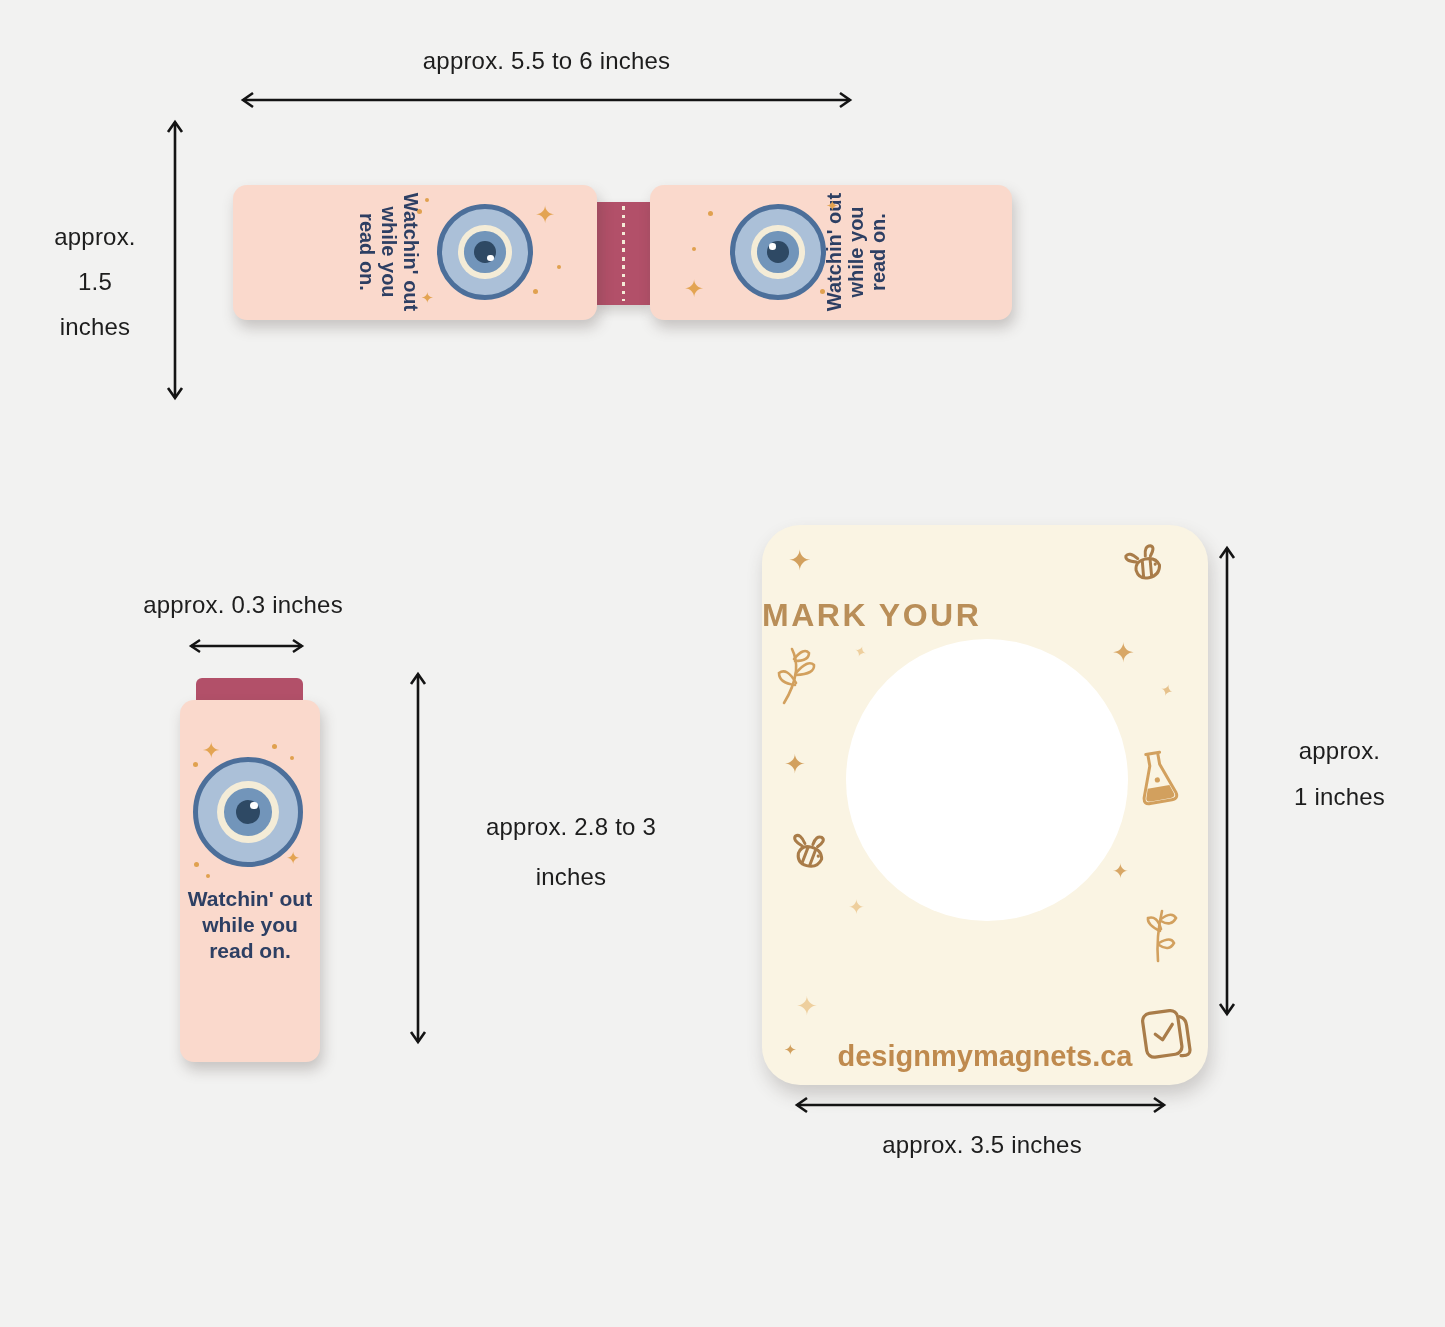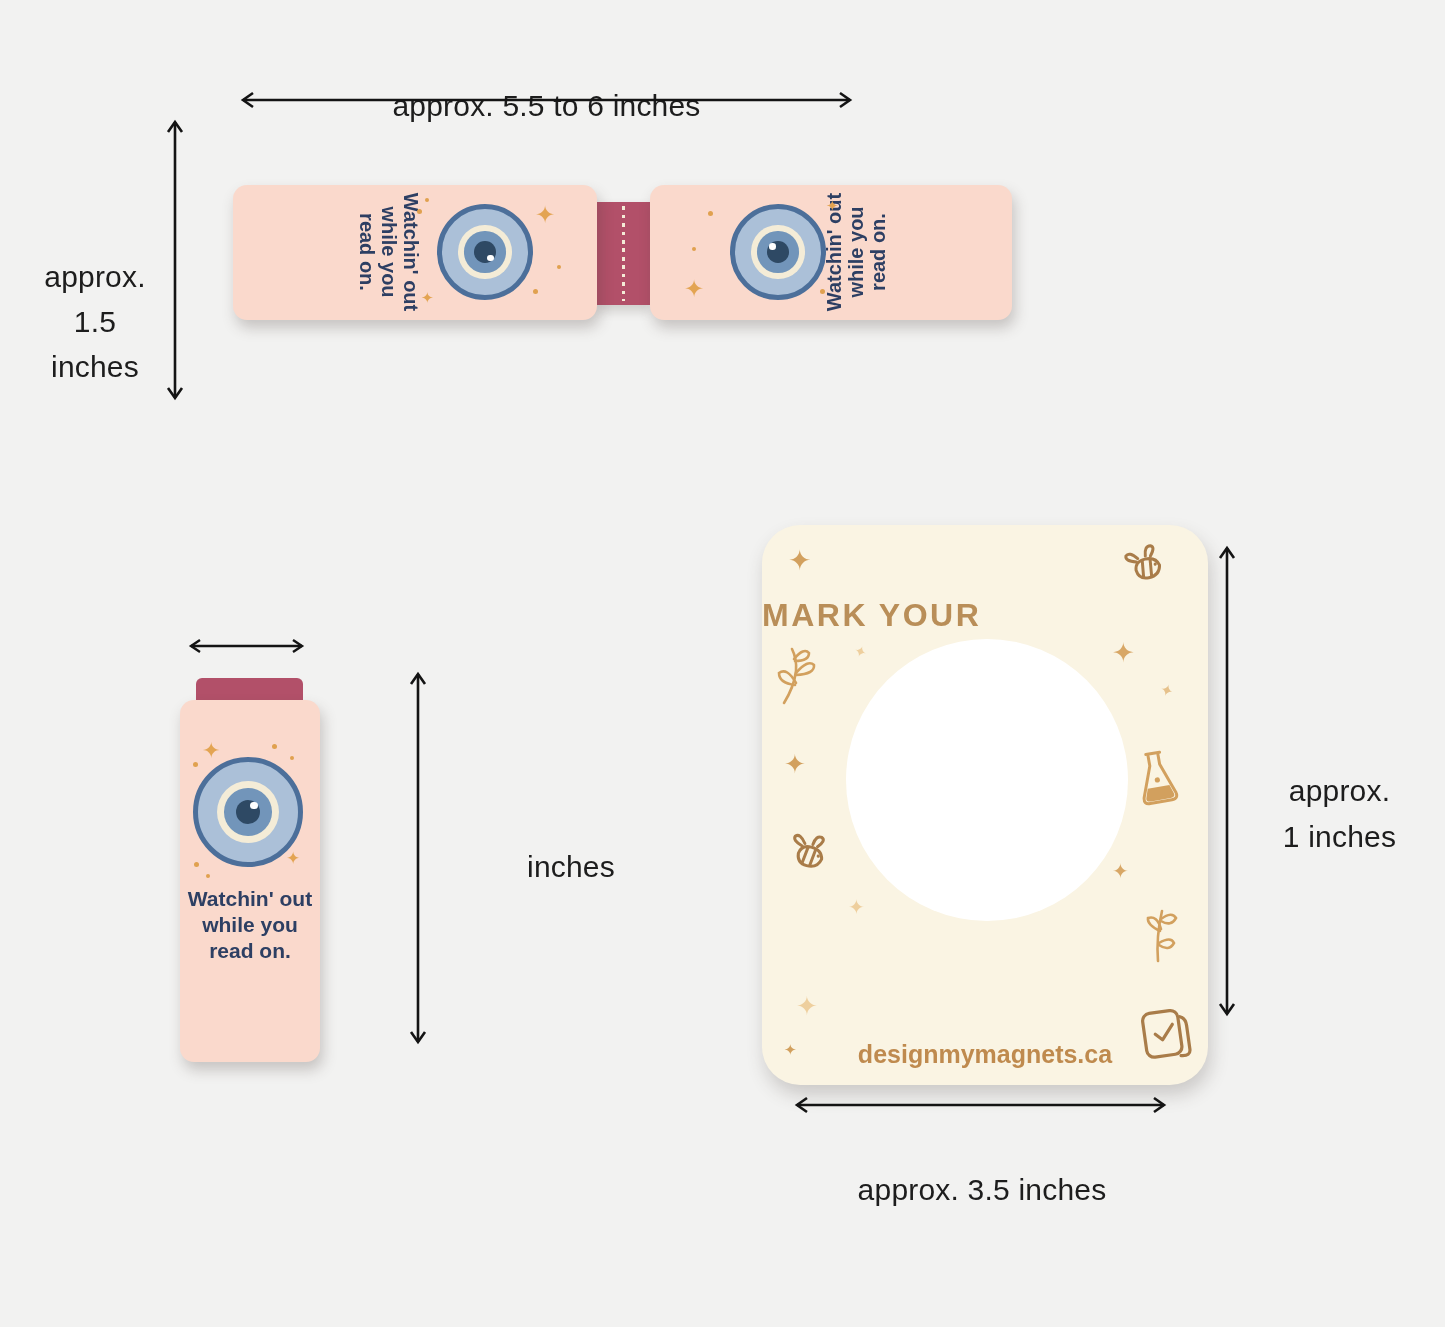--- a/index.html
+++ b/index.html
@@ -3,22 +3,22 @@
 <meta charset="utf-8">
 <style>
   html,body{margin:0;padding:0;background:#e9e9e9;}
   .canvas{
     position:relative;width:1445px;height:1327px;overflow:hidden;
     background:#f2f2f1;
     font-family:"Liberation Sans",sans-serif;
   }
   
   .dim{
-    position:absolute;color:#1d1d1d;font-size:30px;letter-spacing:.2px;
-    text-align:center;line-height:1.45;margin-top:40px;
+    position:absolute;color:#1d1d1d;font-size:24px;letter-spacing:.2px;
+    text-align:center;line-height:1.45;
   }
   .arrow{position:absolute;display:block;}
   
   .panel{
     position:absolute;background:#fad9cc;border-radius:14px;
     box-shadow:3px 8px 14px rgba(70,60,55,.25);
   }
   .spine{
     position:absolute;background:#b25069;
     box-shadow:0 6px 10px rgba(70,60,55,.2);
@@ -64,21 +64,21 @@
     position:absolute;left:0;right:0;text-align:left;
     color:#b98e58;font-weight:bold;font-size:32px;line-height:39px;letter-spacing:2.5px;margin-top:47px;
   }
   .card-circle{position:absolute;border-radius:50%;background:#ffffff;}
   .card-product{
     position:absolute;left:0;right:0;text-align:center;
     color:#b08450;font-weight:bold;font-size:47px;line-height:49px;letter-spacing:.5px;
   }
   .card-site{
     position:absolute;left:0;right:0;text-align:center;
-    color:#bf8a4e;font-weight:bold;font-size:25px;
+    color:#bf8a4e;font-weight:bold;font-size:29px;
   }
   .icon{position:absolute;}
 </style>
 </head>
 <body>
 
 <div class="canvas">
 
   <div class="dim" style="left:233px;top:44px;width:627px;">approx. 5.5 to 6 inches</div>
 
@@ -146,20 +146,21 @@
         <div>read on.</div>
       </div>
     </div>
     <span class="sp" style="left:34px;top:92px;font-size:24px;">✦</span>
     <span class="sp" style="left:176px;top:14px;font-size:15px;">✦</span>
     <i class="dot" style="left:58px;top:26px;width:5px;height:5px;"></i>
     <i class="dot" style="left:42px;top:62px;width:4px;height:4px;"></i>
     <i class="dot" style="left:170px;top:104px;width:5px;height:5px;"></i>
   </div>
 
+  <div class="dim" style="left:63px;top:588px;width:360px;">approx. 0.3 inches</div>
 
   <svg class="arrow" style="left:183px;top:636px;" width="127" height="20" viewBox="0 0 127 20">
     <line x1="8" y1="10" x2="119" y2="10" stroke="#141414" stroke-width="2.4"></line>
     <polyline points="17,4 8,10 17,16" fill="none" stroke="#141414" stroke-width="2.4"></polyline>
     <polyline points="110,4 119,10 110,16" fill="none" stroke="#141414" stroke-width="2.4"></polyline>
   </svg>
 
   <div class="fold-tab" style="left:196px;top:678px;width:107px;height:24px;"></div>
 
   <div class="panel" style="left:180px;top:700px;width:140px;height:362px;">
@@ -186,20 +187,21 @@
     </div>
   </div>
 
   <svg class="arrow" style="left:408px;top:664px;" width="20" height="388" viewBox="0 0 20 388">
     <line x1="10" y1="10" x2="10" y2="378" stroke="#141414" stroke-width="2.6"></line>
     <polyline points="3,20 10,10 17,20" fill="none" stroke="#141414" stroke-width="2.6"></polyline>
     <polyline points="3,368 10,378 17,368" fill="none" stroke="#141414" stroke-width="2.6"></polyline>
   </svg>
 
   <div class="dim" style="left:420px;top:802px;width:302px;line-height:50px;">
+    <div>approx. 2.8 to 3</div>
     <div>inches</div>
   </div>
 
   <div class="card" style="left:762px;top:525px;width:446px;height:560px;">
 
     <div class="card-heading" style="top:24px;">
       <div>MARK YOUR</div>
     </div>
 
     <div class="card-circle" style="left:84px;top:114px;width:282px;height:282px;"></div>

